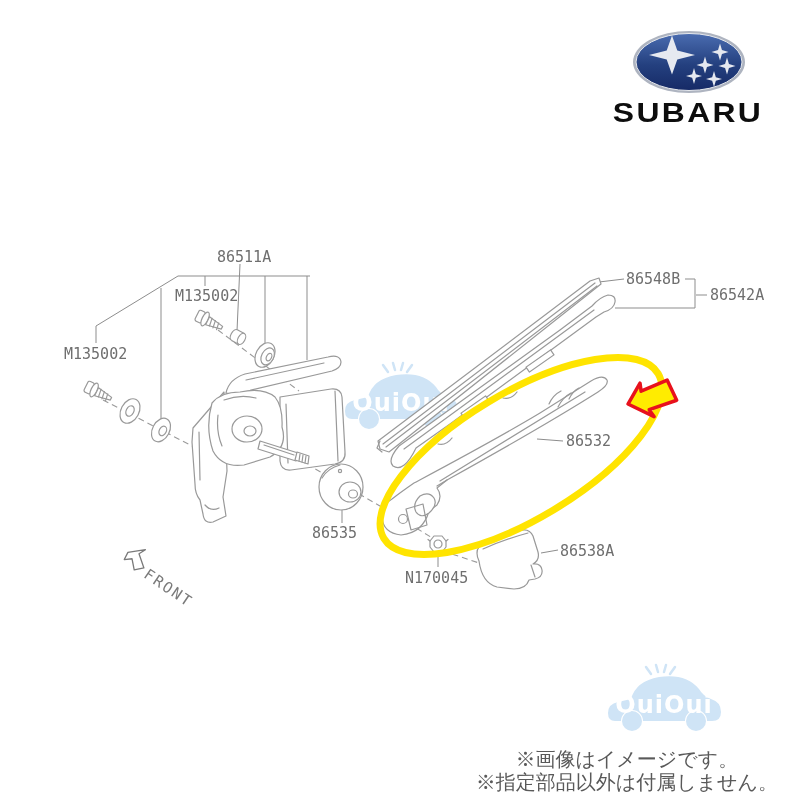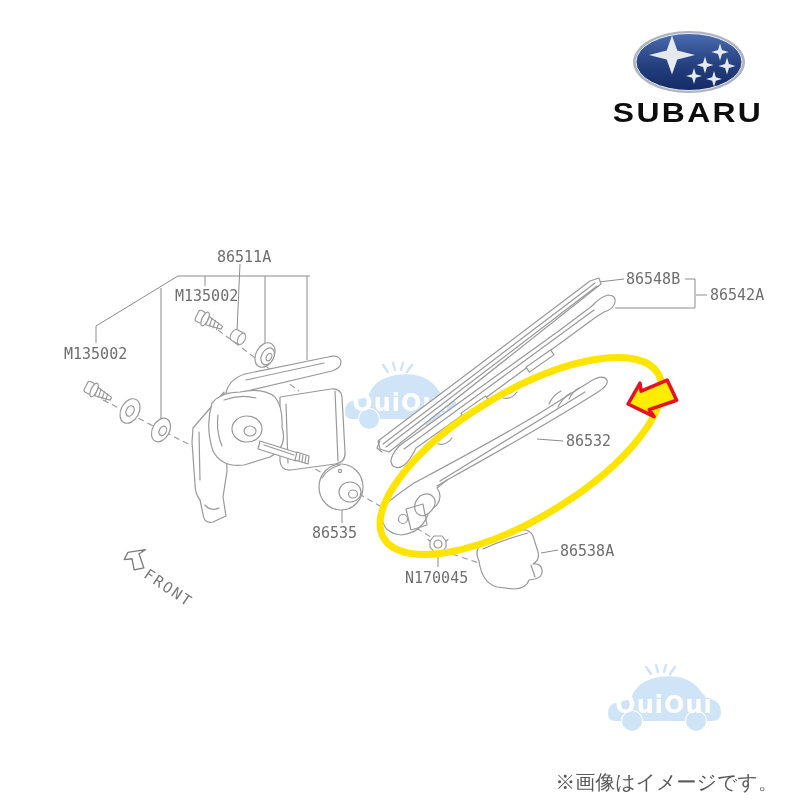--- a/index.html
+++ b/index.html
@@ -197,14 +197,15 @@
     <text class="part-label" x="566" y="446">86532</text>
     <text class="part-label" x="312" y="538">86535</text>
     <text class="part-label" x="405" y="583">N170045</text>
     <text class="part-label" x="560" y="556">86538A</text>
   </g>
 </svg>
 
 
 <div id="footnotes">
   <div>※画像はイメージです。</div>
+  <div>※指定部品以外は付属しません。</div>
 </div>
 </div>
 
 </body></html>

